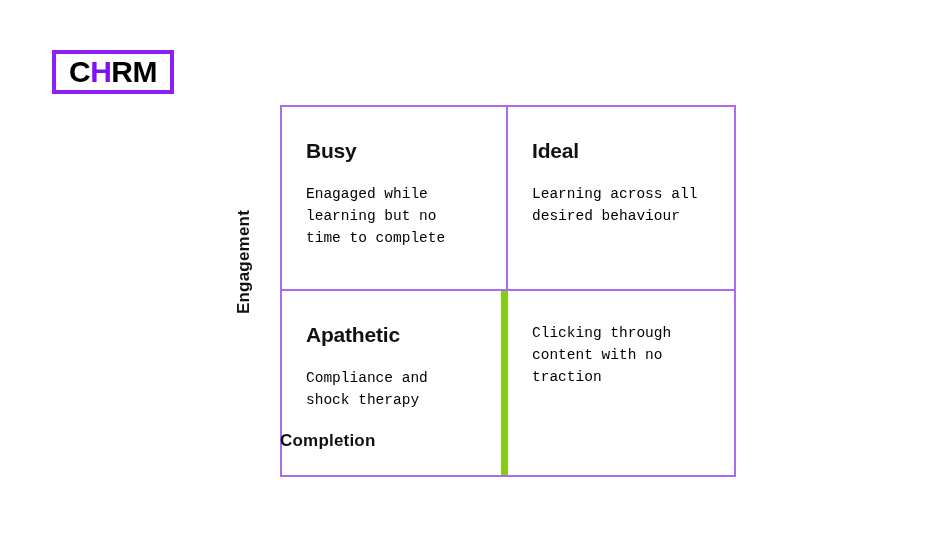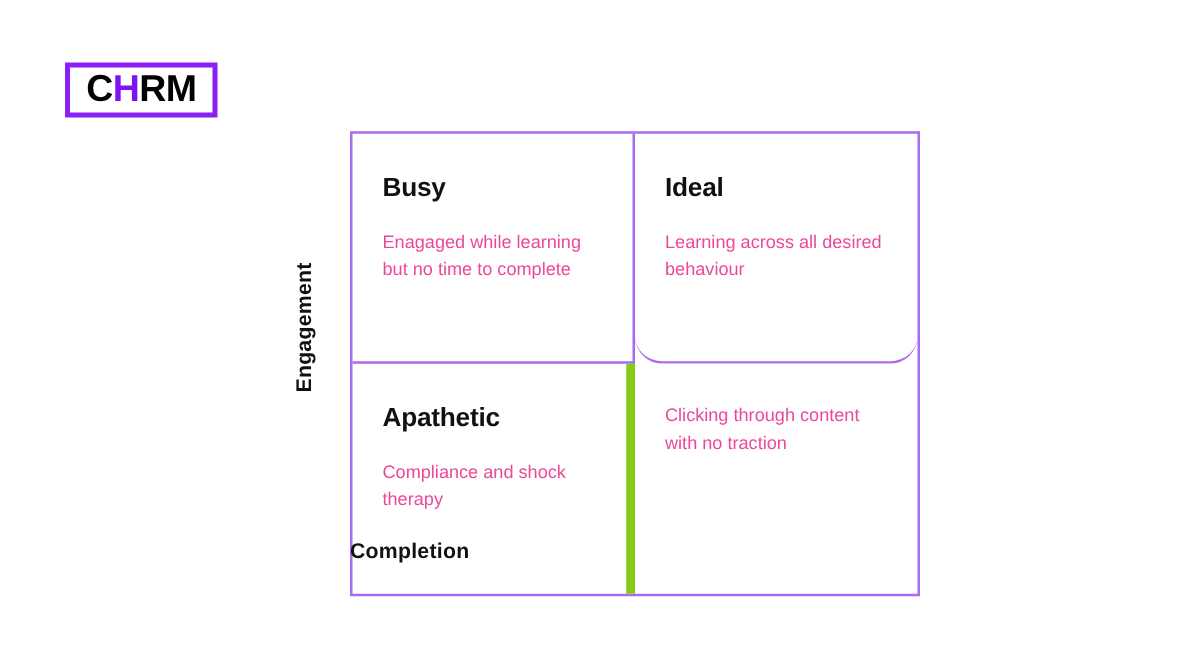--- a/index.html
+++ b/index.html
@@ -64,39 +64,40 @@
     grid-template-columns: 1fr 1fr;
     grid-template-rows: 1fr 1fr;
   }
   .quadrant {
     box-sizing: border-box;
     padding: 32px 26px 0 24px;
     position: relative;
     overflow: hidden;
   }
   .quadrant.q-tl { border-right: 2px solid #A96BF0; border-bottom: 2px solid #A96BF0; }
-  .quadrant.q-tr { border-bottom: 2px solid #A96BF0; border-radius: 22px; }
+  .quadrant.q-tr { border-bottom: 2px solid #A96BF0; }
   .quadrant.q-bl { border-right: 7px solid #84cc16; }
   .quadrant.q-br { }
 
   .quadrant .q-title {
     font-size: 21px;
     font-weight: bold;
     color: #111111;
     line-height: 1.1;
     margin: 0 0 22px 0;
     letter-spacing: -0.2px;
   }
   .quadrant .q-desc {
     font-size: 14.5px;
     font-weight: normal;
-    color: #ec4899;
+    color: #000000;
     line-height: 1.5;
     margin: 0;
     max-width: 200px;
+    font-family: Liberation Mono, monospace;
   }
 
   
   #y-axis-label {
     position: absolute;
     left: 0;
     top: 0;
     width: 20px;
     height: 313px;
     left: -46px;

